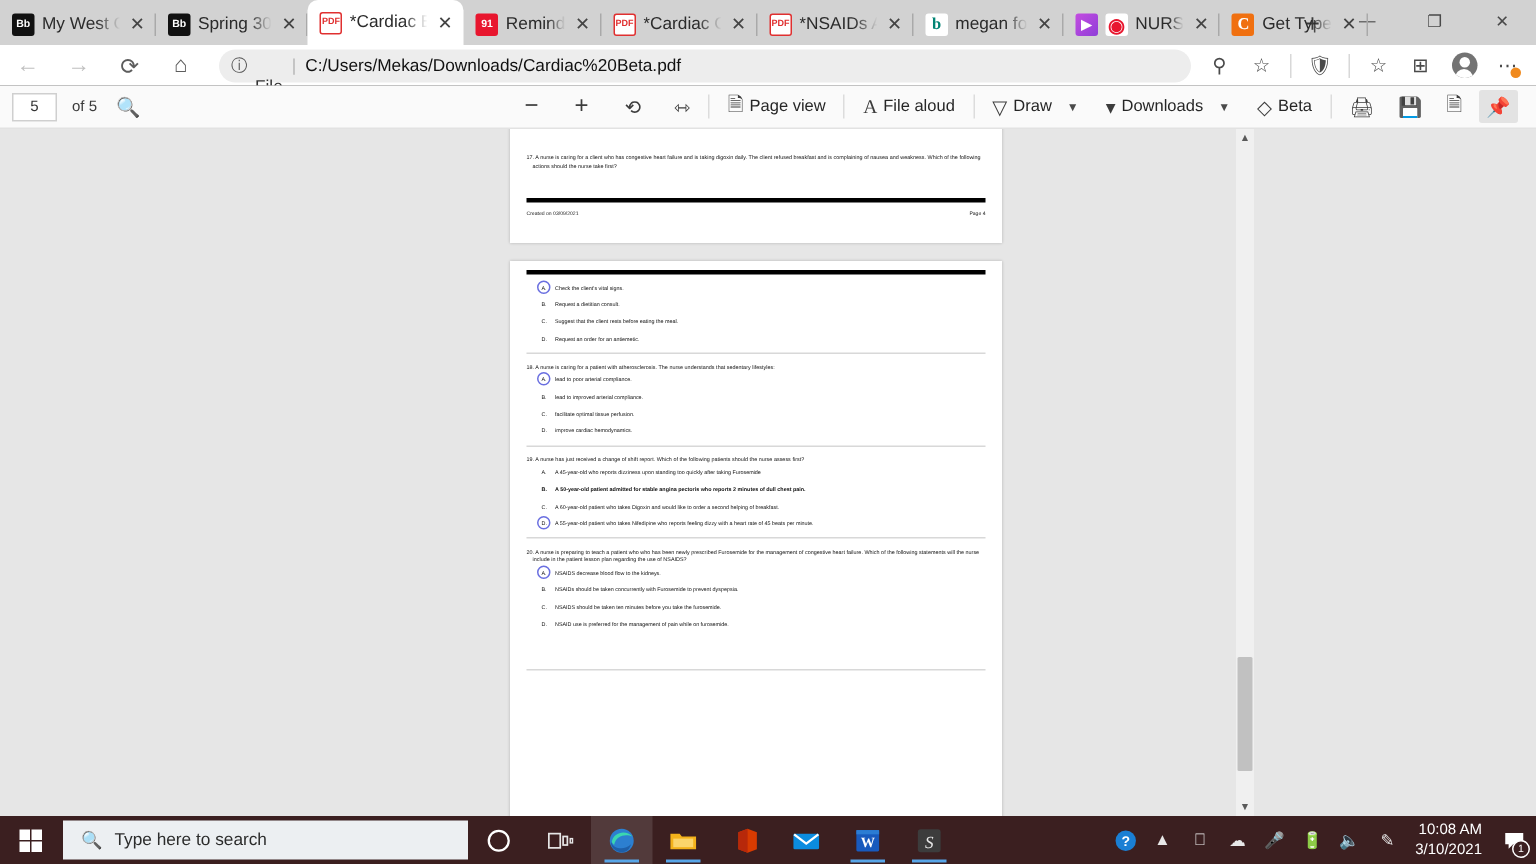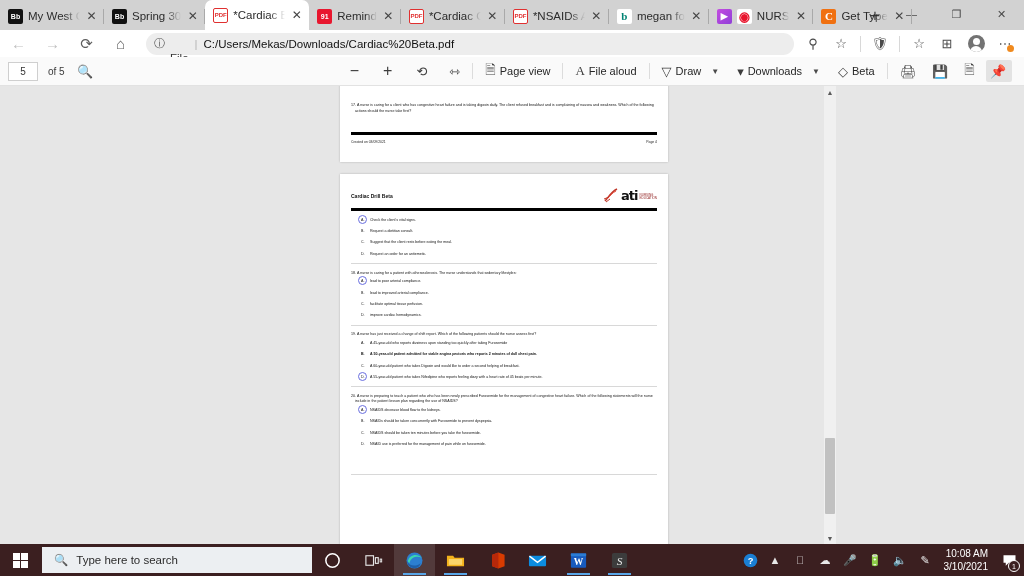--- a/index.html
+++ b/index.html
@@ -412,37 +412,20 @@
         <div class="rule" style="margin-top:18px;"></div>
         <div class="footer-row">
           <span>Created on 03/09/2021</span>
           <span>Page 4</span>
         </div>
       </div>
     </div>
 
     <div class="page page-cur">
       <div class="pg-pad">
-        <div class="hdr-row">
-          <div class="doctitle">Cardiac Drill Beta</div>
-          <div class="ati-logo">
-            <div class="ati-swoosh">
-              <svg width="16" height="15" viewBox="0 0 16 15">
-                <path d="M2 13 C5 10, 8 4, 14 1" stroke="#c0392b" stroke-width="1.6" fill="none"></path>
-                <path d="M4 11 C7 8, 9 5, 13 3" stroke="#e74c3c" stroke-width="1" fill="none"></path>
-                <path d="M1 11 L6 9 M3 14 L7 11" stroke="#c0392b" stroke-width="1" fill="none"></path>
-              </svg>
-            </div>
-            <div class="ati-mark">ati</div>
-            <div class="ati-sub">
-              <div>NURSING</div>
-              <div>EDUCATION</div>
-            </div>
-          </div>
-        </div>
         <div class="rule"></div>
 
         <div id="questions">
             <div class="q-block">
               <div class="opts">
                 <div class="opt">
                   <span class="circle-ann wide"></span>
                   <span class="opt-ltr">A.</span>
                   <span>Check the client's vital signs.</span>
                 </div>

